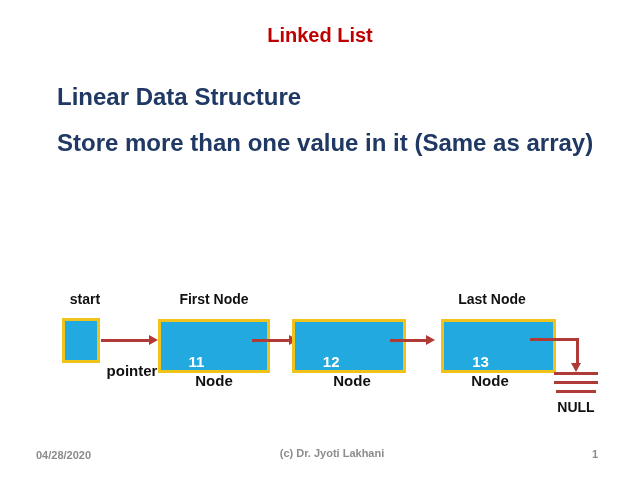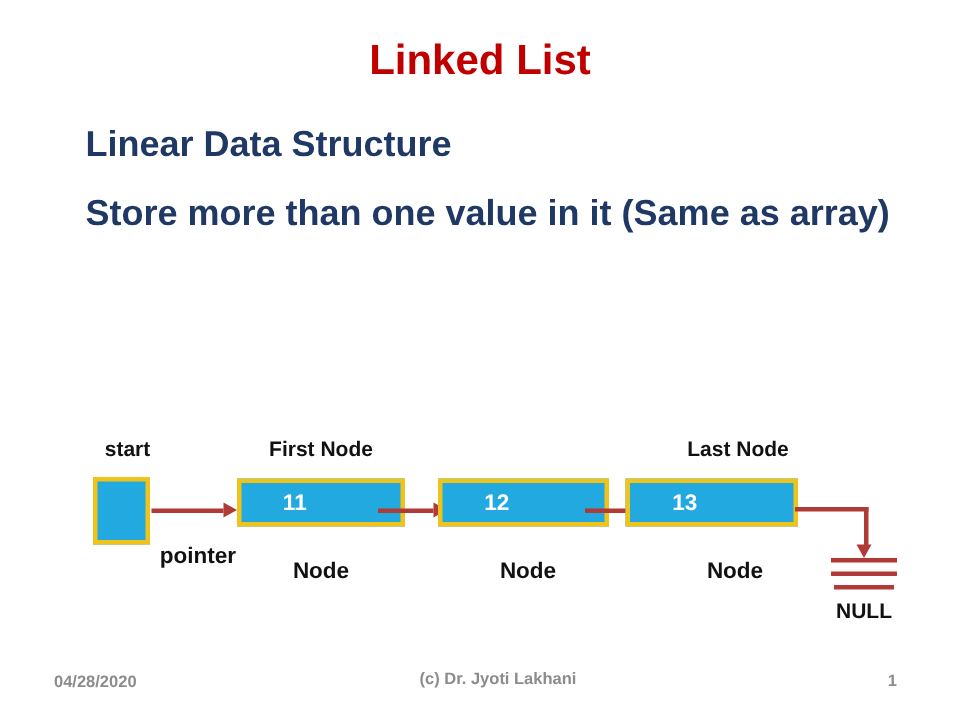--- a/index.html
+++ b/index.html
@@ -15,46 +15,46 @@
   }
   *{margin:0;padding:0;box-sizing:border-box;}
   html,body{width:640px;height:480px;overflow:hidden;}
   body{font-family:"Liberation Sans",sans-serif;background:#bbb;}
   .slide{
     position:relative;width:640px;height:480px;
     background:var(--background);
   }
   .slide-title{
     position:absolute;left:0;top:24px;width:640px;
-    text-align:center;font-size:28px;font-weight:bold;color:var(--title);
+    text-align:center;font-size:20px;font-weight:bold;color:var(--title);
   }
   .heading-line{
     position:absolute;left:57px;font-size:24px;font-weight:bold;color:var(--heading);
     white-space:nowrap;
   }
   .heading-1{top:83px;}
   .heading-2{top:129px;}
 
   
   .dlabel{
     position:absolute;text-align:center;font-weight:bold;color:var(--label);
     font-size:14px;white-space:nowrap;
   }
   .start-box{
     position:absolute;left:62px;top:318px;width:38px;height:45px;
     background:var(--box_fill);border:3px solid var(--box_border);
   }
   .node{
-    position:absolute;top:319px;height:32px;
+    position:absolute;top:319px;height:54px;
     background:var(--box_fill);border:3px solid var(--box_border);
-    display:flex;align-items:center;
+    display:flex;align-items:flex-end;
   }
   .node-1{left:158px;width:112px;}
   .node-2{left:292px;width:114px;}
-  .node-3{left:417px;width:115px;gap:32px;}
+  .node-3{left:441px;width:115px;gap:32px;}
   .node-data{
     flex:0 0 67%;display:flex;align-items:center;justify-content:center;
     color:var(--value_text);font-weight:bold;font-size:15px;
   }
   .node-divider{flex:0 0 3px;background:var(--box_border);}
   .node-pointer{flex:1;}
 
   .arrow{
     position:absolute;top:334px;height:12px;
     display:flex;align-items:center;

